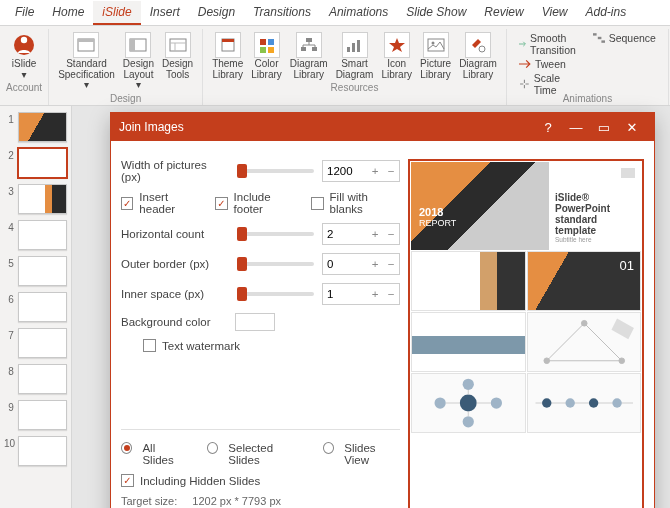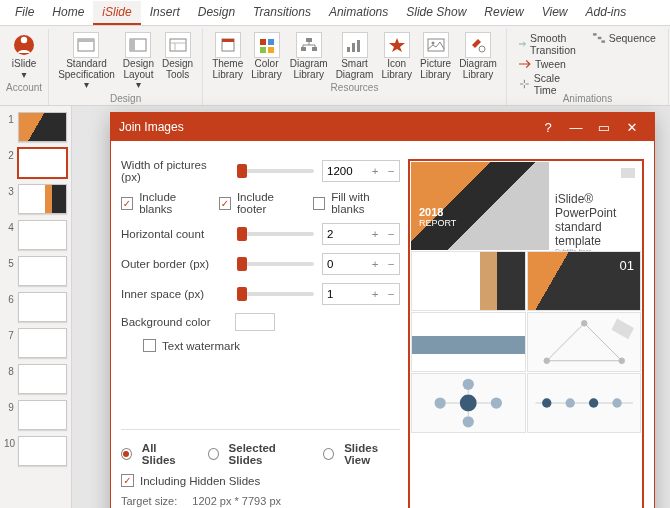--- a/index.html
+++ b/index.html
@@ -45,21 +45,21 @@
 .slider.s1::after { left: 0; } 
 .slider.s0::after { left: 0; }
 .spin { display: flex; align-items: center; border: 1px solid #ccc; height: 22px; }
 .spin input { width: 44px; border: none; padding: 0 4px; font-size: 11.5px; outline: none; }
 .spin .pm { width: 16px; text-align: center; color: #888; cursor: pointer; }
 .chk { width: 13px; height: 13px; border: 1px solid #888; display: inline-flex; align-items: center; justify-content: center; font-size: 10px; color: #c43e1c; }
 .chk.on::after { content: '✓'; }
 .color-swatch { width: 40px; height: 18px; background: #fff; border: 1px solid #ccc; }
 .sep { height: 1px; background: #e0e0e0; margin: 4px 0; }
 
-.radio-row { display: flex; gap: 10px; align-items: center; font-weight: bold; }
+.radio-row { display: flex; gap: 10px; align-items: flex-start; }
 .radio { width: 12px; height: 12px; border: 1px solid #888; border-radius: 50%; display: inline-flex; align-items: center; justify-content: center; }
 .radio.on::after { content: ''; width: 6px; height: 6px; background: #c43e1c; border-radius: 50%; }
 
 .save-btn { border: 1px solid #bbb; padding: 5px 16px; text-align: left; font-size: 12px; font-weight: 600; cursor: pointer; margin-top: auto; align-self: center; width: 100%; }
 
 
 .dlg-right { width: 236px; border: 2px solid #c43e1c; padding: 1px; display: flex; flex-direction: column; gap: 1px; background: #fff; overflow: hidden; }
 .pv-row { display: flex; gap: 1px; }
 .pv-cell { flex: 1; background: #f4f4f4; border: 1px solid #e2e2e2; }
 .pv-hero { height: 88px; display: flex; }
@@ -328,21 +328,21 @@
         <div class="slider s1"></div>
         <div class="spin">
             <input value="1200" style="">
             <span class="pm">+</span>
             <span class="pm">−</span>
           </div>
       </div>
 
       <div class="row">
         <span class="chk on"></span>
-        <span>Include blanks</span>
+        <span>Insert header</span>
         <span class="chk on" style="margin-left:6px"></span>
         <span>Include footer</span>
         <span class="chk" style="margin-left:6px"></span>
         <span>Fill with blanks</span>
       </div>
 
       <div class="row">
         <div class="lbl">Horizontal count</div>
         <div class="slider s0"></div>
         <div class="spin">
@@ -409,21 +409,21 @@
     </div>
 
     <div class="dlg-right">
       <div class="pv-hero">
         <div class="pv-hero-left">
           <div class="pv-hero-badge"><b>2018</b><span>REPORT</span></div>
         </div>
         <div class="pv-hero-right">
           <div class="hr-sq"></div>
           <div style="clear:both;height:14px"></div>
-          <div style="font-size:12px;font-weight:400">iSlide® PowerPoint standard template</div>
+          <div style="font-size:10px;font-weight:700">iSlide® PowerPoint standard template</div>
           <div style="font-size:6.5px;color:#999">Subtitle  here</div>
         </div>
       </div>
       <div class="pv-row pv2">
         <div class="pv-cell" style="background:linear-gradient(90deg,#fff 60%,#d2a06a 60%,#d2a06a 75%,#333 75%)"></div>
         <div class="pv-cell" style="background:linear-gradient(120deg,#e58e42 28%,#333 28%);position:relative">
             <div style="position:absolute;right:6px;top:6px;font-size:13px;color:#fff">01</div>
           </div>
       </div>
       <div class="pv-row pv3">

